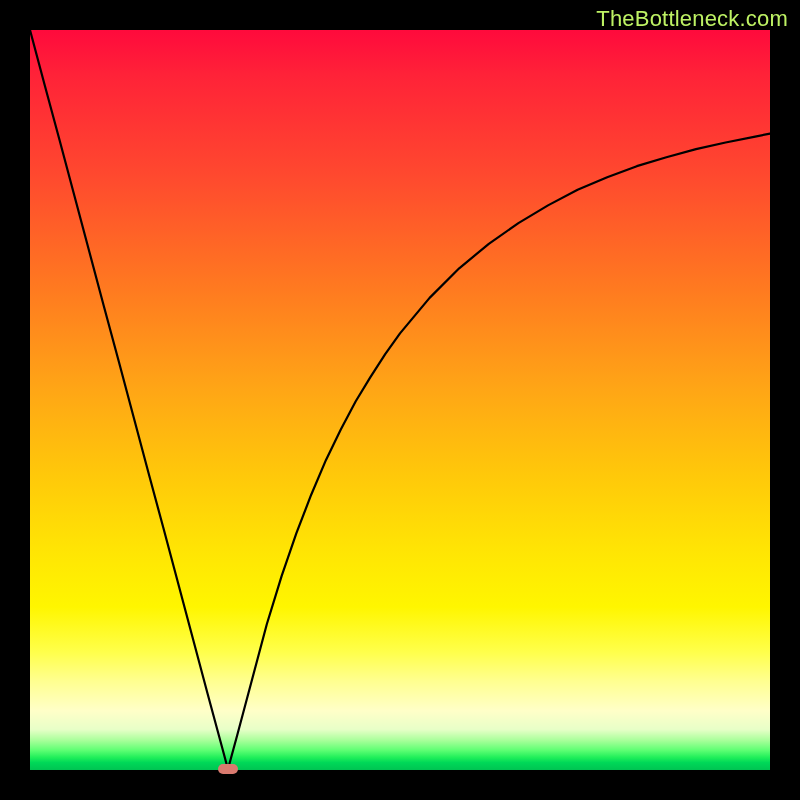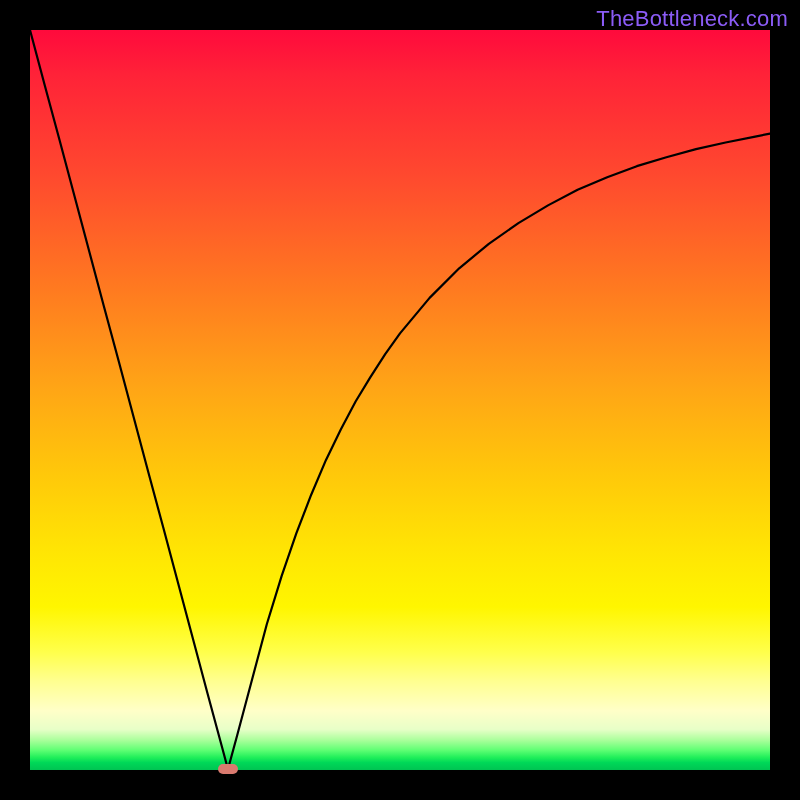--- a/index.html
+++ b/index.html
@@ -42,21 +42,21 @@
       #60ff74 97.3%,
       #20ef5a 98.3%,
       #00d858 99%,
       #00c452 100%
     );
   }
   .watermark {
     position: absolute;
     top: 6px;
     right: 12px;
-    color: #8b5cf6;
+    color: #bef264;
     font-size: 22px;
     letter-spacing: 0.2px;
     user-select: none;
   }
   svg.curve {
     position: absolute;
     left: 0;
     top: 0;
     width: 740px;
     height: 740px;

